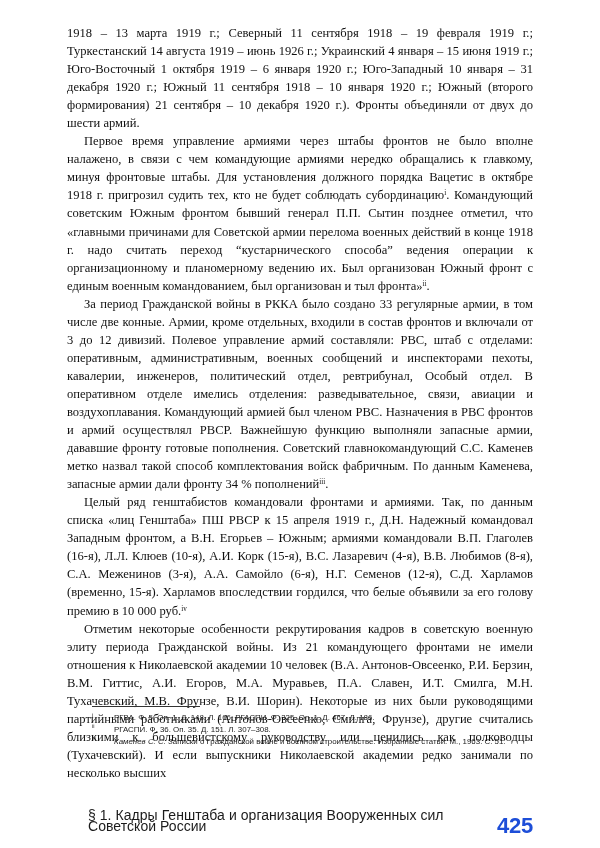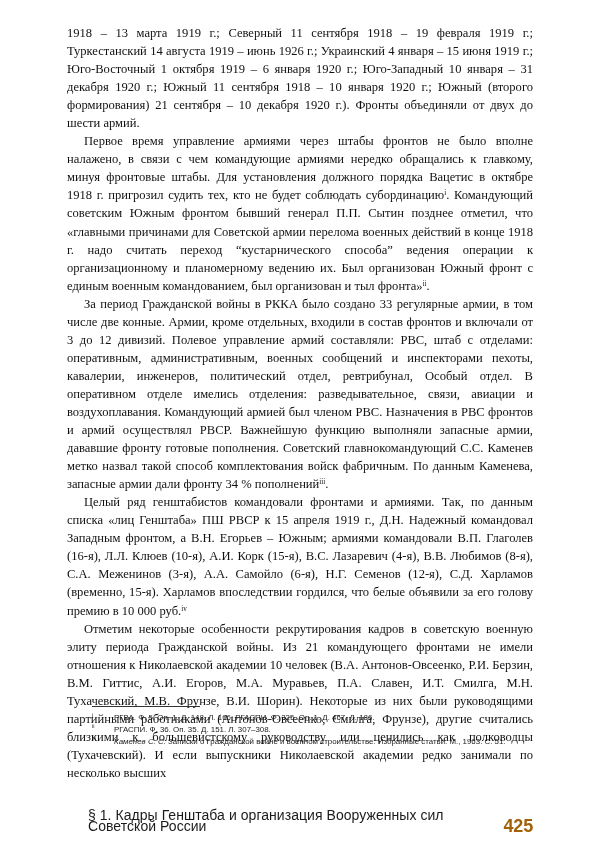--- a/index.html
+++ b/index.html
@@ -97,23 +97,23 @@
   .footer-title {
     font-family: "Liberation Sans", "DejaVu Sans", sans-serif;
     font-size: 14px;
     line-height: 11px;
     color: #1b1b1b;
     padding-bottom: 5px;
     letter-spacing: 0.05px;
   }
   .folio {
     font-family: "Liberation Sans", "DejaVu Sans", sans-serif;
-    font-size: 18px;
+    font-size: 22px;
     font-weight: 700;
-    color: #a16207;
+    color: #1d4ed8;
     line-height: 22px;
     letter-spacing: -0.2px;
   }
 </style>
 </head>
 <body>
 
 <div class="page">
 
   <div class="body-block">

